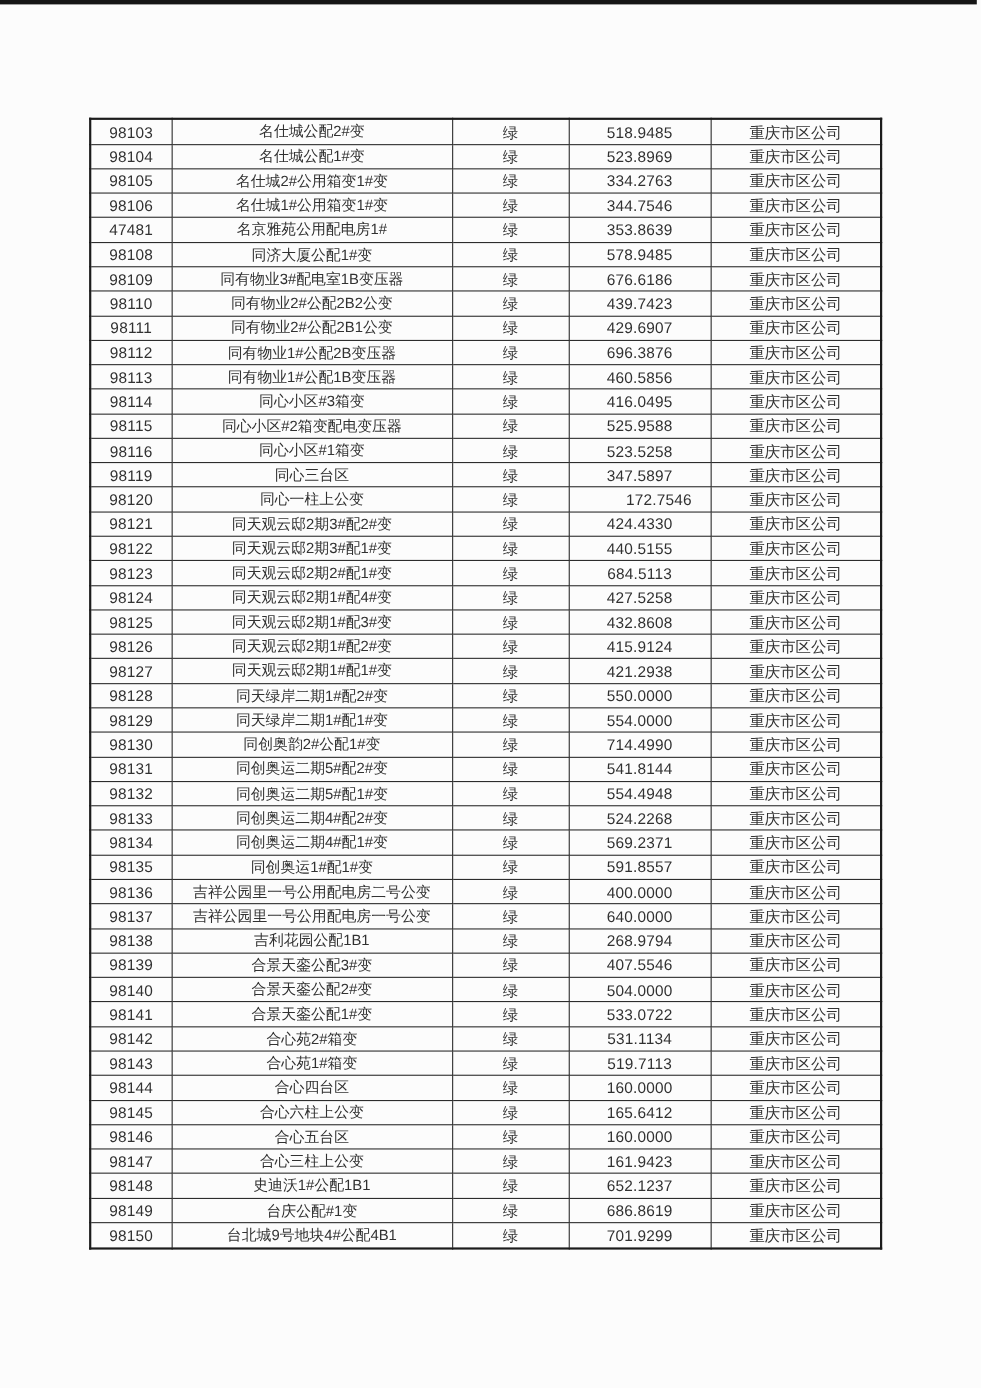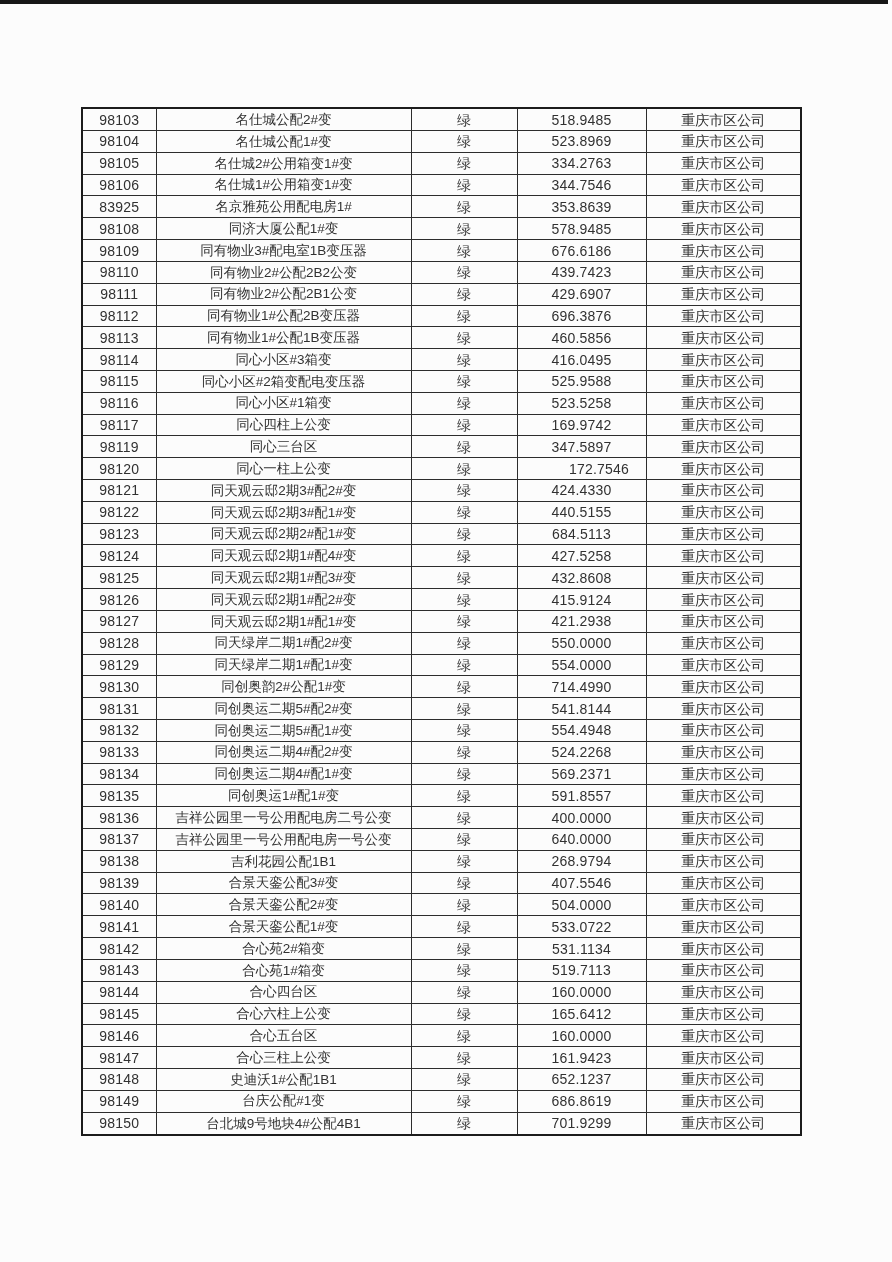--- a/index.html
+++ b/index.html
@@ -86,21 +86,21 @@
     <td class="col-company" style="border-color: rgb(45, 45, 45);">重庆市区公司</td>
   </tr>
         <tr>
     <td class="col-id" style="border-color: rgb(45, 45, 45);">98106</td>
     <td class="col-name" style="border-color: rgb(45, 45, 45);">名仕城1#公用箱变1#变</td>
     <td class="col-status" style="border-color: rgb(45, 45, 45);">绿</td>
     <td class="col-value" style="border-color: rgb(45, 45, 45);">344.7546</td>
     <td class="col-company" style="border-color: rgb(45, 45, 45);">重庆市区公司</td>
   </tr>
         <tr>
-    <td class="col-id" style="border-color: rgb(45, 45, 45);">83925</td>
+    <td class="col-id" style="border-color: rgb(45, 45, 45);">47481</td>
     <td class="col-name" style="border-color: rgb(45, 45, 45);">名京雅苑公用配电房1#</td>
     <td class="col-status" style="border-color: rgb(45, 45, 45);">绿</td>
     <td class="col-value" style="border-color: rgb(45, 45, 45);">353.8639</td>
     <td class="col-company" style="border-color: rgb(45, 45, 45);">重庆市区公司</td>
   </tr>
         <tr>
     <td class="col-id" style="border-color: rgb(45, 45, 45);">98108</td>
     <td class="col-name" style="border-color: rgb(45, 45, 45);">同济大厦公配1#变</td>
     <td class="col-status" style="border-color: rgb(45, 45, 45);">绿</td>
     <td class="col-value" style="border-color: rgb(45, 45, 45);">578.9485</td>
@@ -153,27 +153,20 @@
     <td class="col-name" style="border-color: rgb(45, 45, 45);">同心小区#2箱变配电变压器</td>
     <td class="col-status" style="border-color: rgb(45, 45, 45);">绿</td>
     <td class="col-value" style="border-color: rgb(45, 45, 45);">525.9588</td>
     <td class="col-company" style="border-color: rgb(45, 45, 45);">重庆市区公司</td>
   </tr>
         <tr>
     <td class="col-id" style="border-color: rgb(45, 45, 45);">98116</td>
     <td class="col-name" style="border-color: rgb(45, 45, 45); margin-left: 15px;">同心小区#1箱变</td>
     <td class="col-status" style="border-color: rgb(45, 45, 45);">绿</td>
     <td class="col-value" style="border-color: rgb(45, 45, 45);">523.5258</td>
-    <td class="col-company" style="border-color: rgb(45, 45, 45);">重庆市区公司</td>
-  </tr>
-        <tr>
-    <td class="col-id" style="border-color: rgb(45, 45, 45);">98117</td>
-    <td class="col-name" style="border-color: rgb(45, 45, 45);">同心四柱上公变</td>
-    <td class="col-status" style="border-color: rgb(45, 45, 45);">绿</td>
-    <td class="col-value" style="border-color: rgb(45, 45, 45);">169.9742</td>
     <td class="col-company" style="border-color: rgb(45, 45, 45);">重庆市区公司</td>
   </tr>
         <tr>
     <td class="col-id" style="border-color: rgb(45, 45, 45);">98119</td>
     <td class="col-name" style="border-color: rgb(45, 45, 45);">同心三台区</td>
     <td class="col-status" style="border-color: rgb(45, 45, 45);">绿</td>
     <td class="col-value" style="border-color: rgb(45, 45, 45);">347.5897</td>
     <td class="col-company" style="border-color: rgb(45, 45, 45);">重庆市区公司</td>
   </tr>
         <tr>

